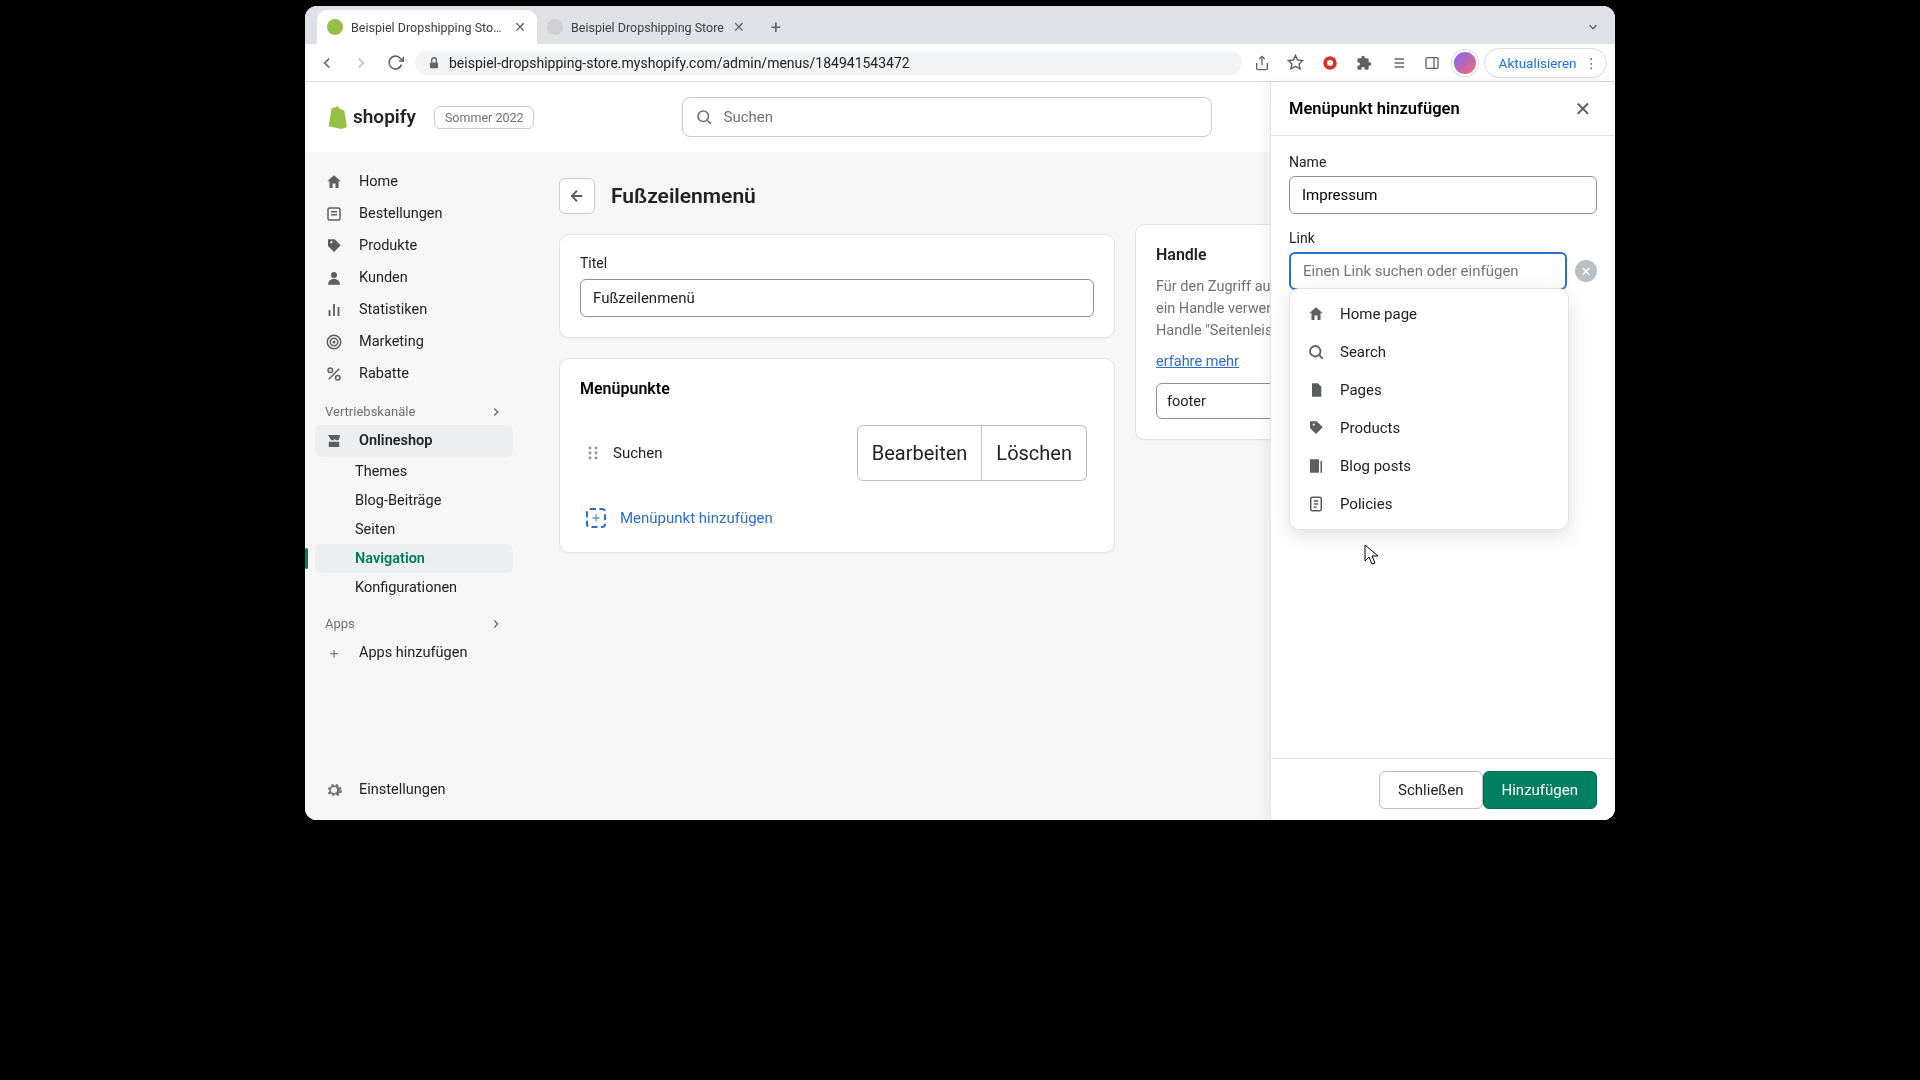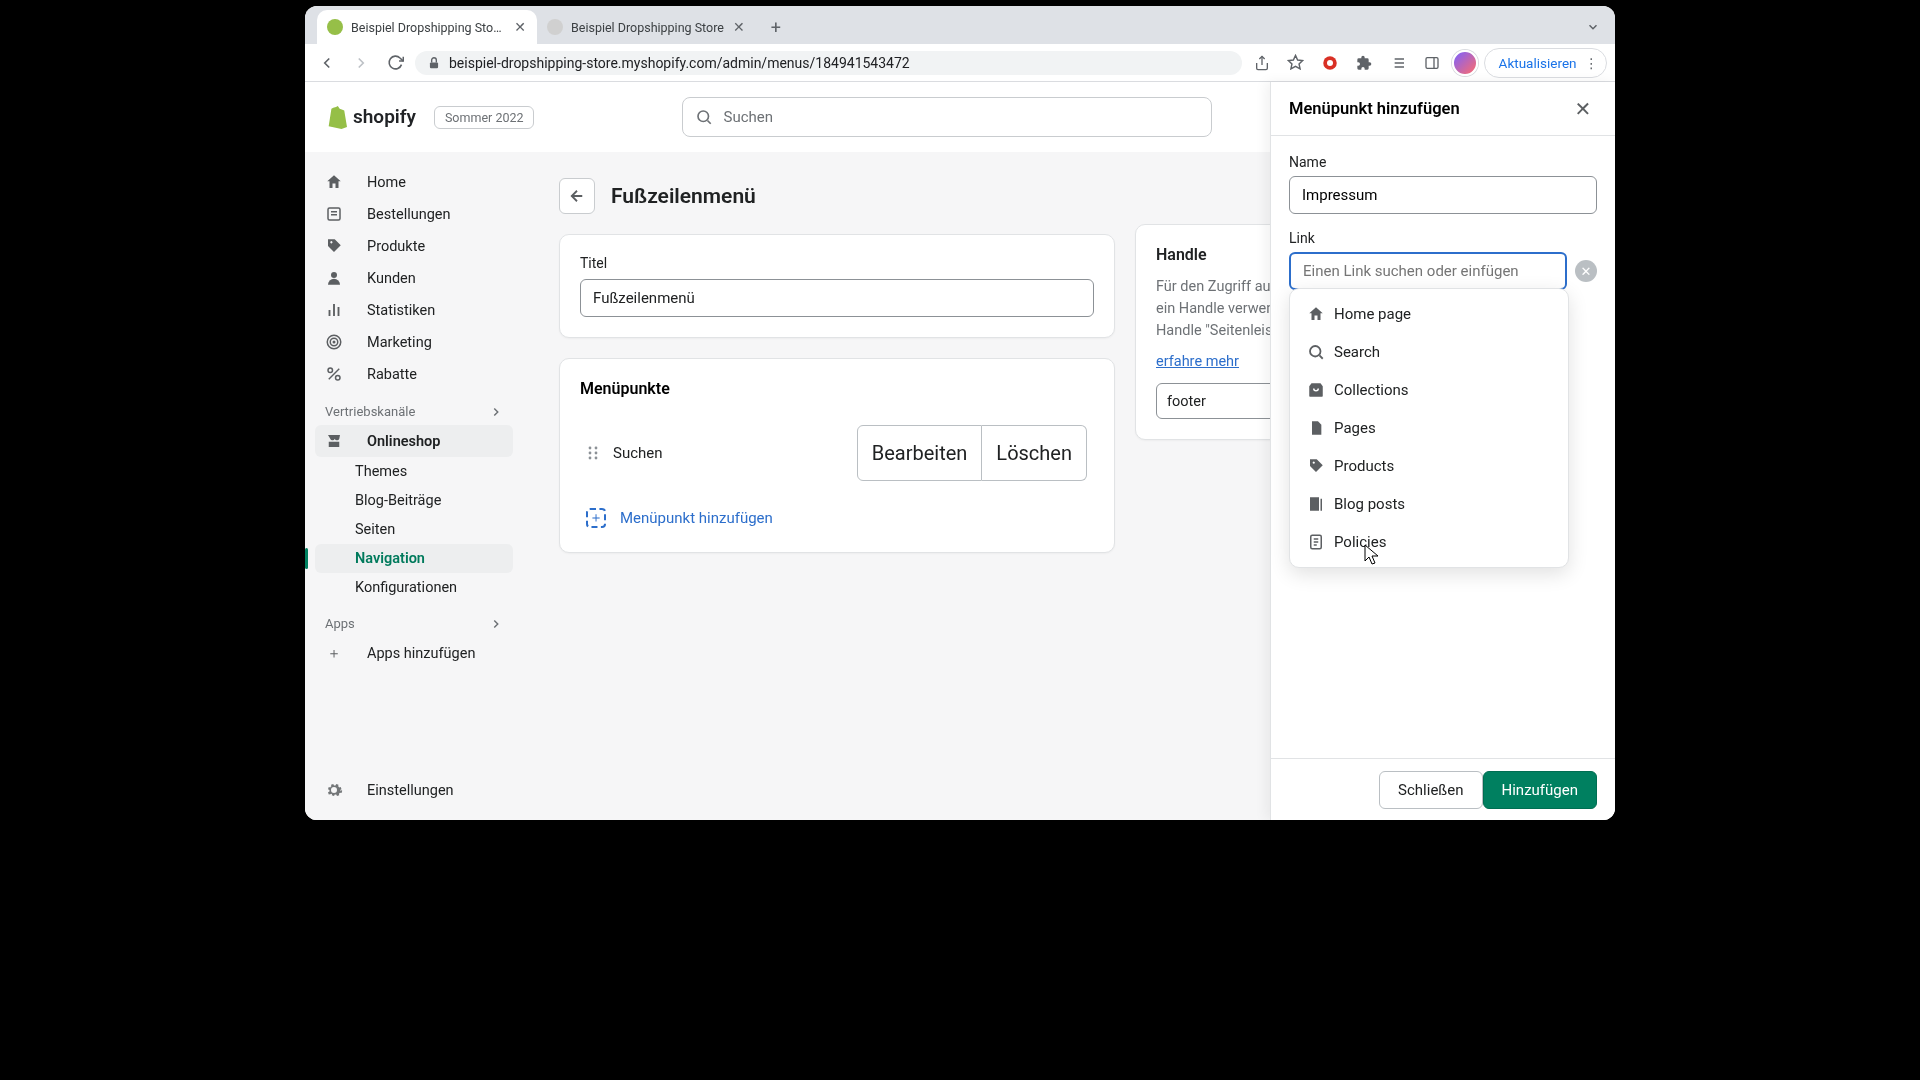--- a/index.html
+++ b/index.html
@@ -36,21 +36,21 @@
   .sh-search { flex:0 0 530px; margin-left:130px; height:40px; border:1px solid #c9cccf; border-radius:8px; display:flex; align-items:center; padding:0 12px; gap:10px; color:#6d7175; font-size:15px; background:#fff;}
   .sh-header .grow { flex:1;}
   .setup-guide { display:flex; align-items:center; gap:8px; color:#202223; font-size:15px;}
   .setup-guide .flag { color:#008060;}
   .user-chip { display:flex; align-items:center; gap:10px; margin-left:18px;}
   .user-chip .ava { width:30px; height:30px; border-radius:50%; background:#ffc0b3; color:#8a3a2a; font-size:12px; font-weight:600; display:flex; align-items:center; justify-content:center;}
   .user-chip .uname { font-size:15px; color:#202223;}
   
   .sh-body { flex:1; display:flex; min-height:0;}
   .sidebar { width:218px; background:#f6f6f7; padding:14px 10px; display:flex; flex-direction:column; font-size:14.5px;}
-  .nav-item { display:flex; align-items:center; gap:24px; padding:7px 10px; border-radius:6px; color:#202223; cursor:pointer;}
+  .nav-item { display:flex; gap:16px; padding:7px 10px; border-radius:6px; color:#202223; cursor:pointer;}
   .nav-item .ic { width:18px; height:18px; display:flex; align-items:center; justify-content:center; color:#5c5f62;}
   .nav-item.active { background:#edeeef; font-weight:600;}
   .nav-section { display:flex; align-items:center; justify-content:space-between; padding:14px 10px 6px; font-size:13px; color:#6d7175;}
   .nav-sub { padding:6px 10px 6px 40px; color:#202223; border-radius:6px; cursor:pointer;}
   .nav-sub.active { color:#007a5c; font-weight:600; background:#edeeef; position:relative;}
   .nav-sub.active::before { content:""; position:absolute; left:-10px; top:4px; bottom:4px; width:3px; background:#008060; border-radius:2px;}
   .sidebar .grow { flex:1;}
   
   .main { flex:1; padding:26px 36px; overflow:auto; position:relative;}
   .page-head { display:flex; align-items:center; gap:16px; margin-bottom:20px;}
@@ -80,21 +80,21 @@
   .panel-head { height:54px; display:flex; align-items:center; justify-content:space-between; padding:0 18px; border-bottom:1px solid #e1e3e5;}
   .panel-head h2 { font-size:16.5px; font-weight:600;}
   .panel-head .close { width:28px; height:28px; display:flex; align-items:center; justify-content:center; color:#5c5f62; font-size:20px;}
   .panel-body { flex:1; padding:18px; overflow:visible; position:relative;}
   .panel-body label { font-size:14px; display:block; margin-bottom:6px; color:#202223;}
   .panel-input { width:100%; height:38px; border:1px solid #8c9196; border-radius:6px; padding:0 12px; font-size:15px;}
   .link-row { display:flex; align-items:center; gap:8px; margin-top:4px;}
   .link-input { flex:1; height:38px; border:2px solid #2c6ecb; border-radius:6px; padding:0 12px; font-size:15px; color:#6d7175; outline:none;}
   .clear-btn { width:22px; height:22px; border-radius:50%; background:#babfc3; color:#fff; display:flex; align-items:center; justify-content:center; font-size:13px;}
   .dropdown { position:absolute; left:18px; top:152px; width:280px; background:#fff; border:1px solid #e1e3e5; border-radius:10px; box-shadow:0 6px 20px rgba(0,0,0,0.12); padding:6px 0;}
-  .dd-item { display:flex; align-items:center; gap:8px; padding:9px 16px; font-size:15px; color:#202223; cursor:pointer;}
+  .dd-item { display:flex; align-items:center; gap:14px; padding:9px 16px; font-size:15px; color:#202223; cursor:pointer;}
   .dd-item.hover { background:#f6f6f7;}
   .dd-item .ic { width:20px; height:20px; display:flex; align-items:center; justify-content:center; color:#5c5f62;}
   .panel-foot { height:62px; border-top:1px solid #e1e3e5; display:flex; align-items:center; justify-content:flex-end; padding:0 18px;}
   .btn { height:38px; padding:0 18px; border-radius:6px; font-size:15px; display:flex; align-items:center;}
   .btn.secondary { border:1px solid #babfc3; background:#fff; color:#202223;}
   .btn.primary { background:#008060; color:#fff; border:1px solid #006e52;}
   
   .cursor-ptr { position:absolute; width:18px; height:22px; pointer-events:none;}
   svg { display:block;}
 </style>
@@ -421,28 +421,20 @@
                 <span class="ic">
                   <svg width="18" height="18" viewBox="0 0 24 24" fill="none" stroke="currentColor" stroke-width="2.4">
                     <circle cx="11" cy="11" r="7"></circle>
                     <line x1="21" y1="21" x2="16.65" y2="16.65"></line>
                   </svg>
                 </span>
                 <span>Search</span>
               </div>
               <div class="dd-item">
                 <span class="ic">
-                  <svg width="18" height="18" viewBox="0 0 24 24" fill="currentColor">
-                    <path d="M3 7l3-4h12l3 4v13a1 1 0 0 1-1 1H4a1 1 0 0 1-1-1V7zm5 3a4 4 0 0 0 8 0h-2a2 2 0 0 1-4 0H8z"></path>
-                  </svg>
-                </span>
-                <span>Collections</span>
-              </div>
-              <div class="dd-item">
-                <span class="ic">
                   <svg width="16" height="18" viewBox="0 0 24 24" fill="currentColor">
                     <path d="M6 2h9l5 5v15H6V2z"></path>
                   </svg>
                 </span>
                 <span>Pages</span>
               </div>
               <div class="dd-item">
                 <span class="ic">
                   <svg width="18" height="18" viewBox="0 0 24 24" fill="currentColor">
                     <path d="M21 11l-8-8H4v9l8 8 9-9zM7.5 7.5a1.5 1.5 0 1 1 0 .01z"></path>

